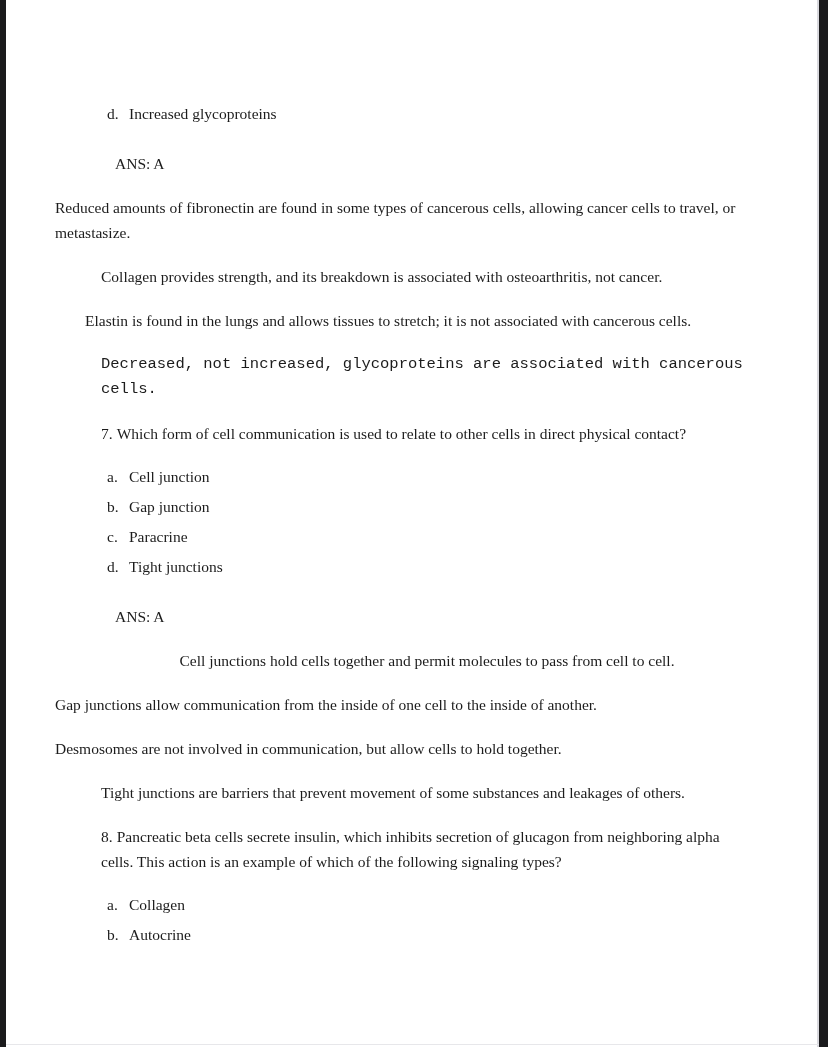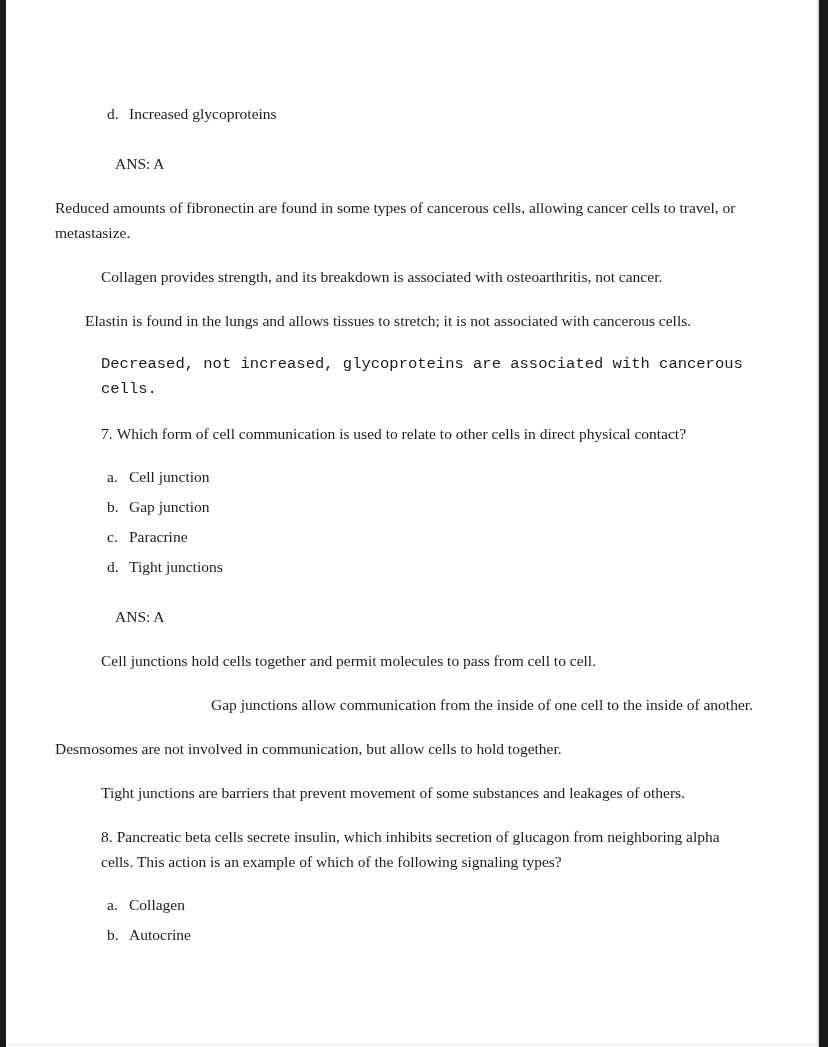--- a/index.html
+++ b/index.html
@@ -82,22 +82,22 @@
     </div>
     <div class="block option-row" style="margin-bottom: 0px;">
       <span class="option-letter">c.</span>
       <span class="option-text">Paracrine</span>
     </div>
     <div class="block option-row" style="margin-bottom: 0px;">
       <span class="option-letter">d.</span>
       <span class="option-text">Tight junctions</span>
     </div>
     <p class="block answer" style="margin-bottom: 0px;">ANS: A</p>
-    <p class="block paragraph indent-1" style="margin-bottom: 12px;">Cell junctions hold cells together and permit molecules to pass from cell to cell.</p>
-    <p class="block paragraph indent-0" style="margin-bottom: 0px; text-align: right;">Gap junctions allow communication from the inside of one cell to the inside of another.</p>
+    <p class="block paragraph indent-1" style="margin-bottom: 12px; text-align: center;">Cell junctions hold cells together and permit molecules to pass from cell to cell.</p>
+    <p class="block paragraph indent-0" style="margin-bottom: 0px;">Gap junctions allow communication from the inside of one cell to the inside of another.</p>
     <p class="block paragraph indent-0" style="margin-bottom: 0px;">Desmosomes are not involved in communication, but allow cells to hold together.</p>
     <p class="block paragraph indent-1" style="margin-bottom: 8px;">Tight junctions are barriers that prevent movement of some substances and leakages of others.</p>
     <p class="block question" style="margin-bottom: 15px;"><span class="q-number">8.</span><span>Pancreatic beta cells secrete insulin, which inhibits secretion of glucagon from neighboring alpha cells. This action is an example of which of the following signaling types?</span></p>
     <div class="block option-row" style="margin-bottom: 0px;">
       <span class="option-letter">a.</span>
       <span class="option-text">Collagen</span>
     </div>
     <div class="block option-row" style="margin-bottom: 0px;">
       <span class="option-letter">b.</span>
       <span class="option-text">Autocrine</span>

